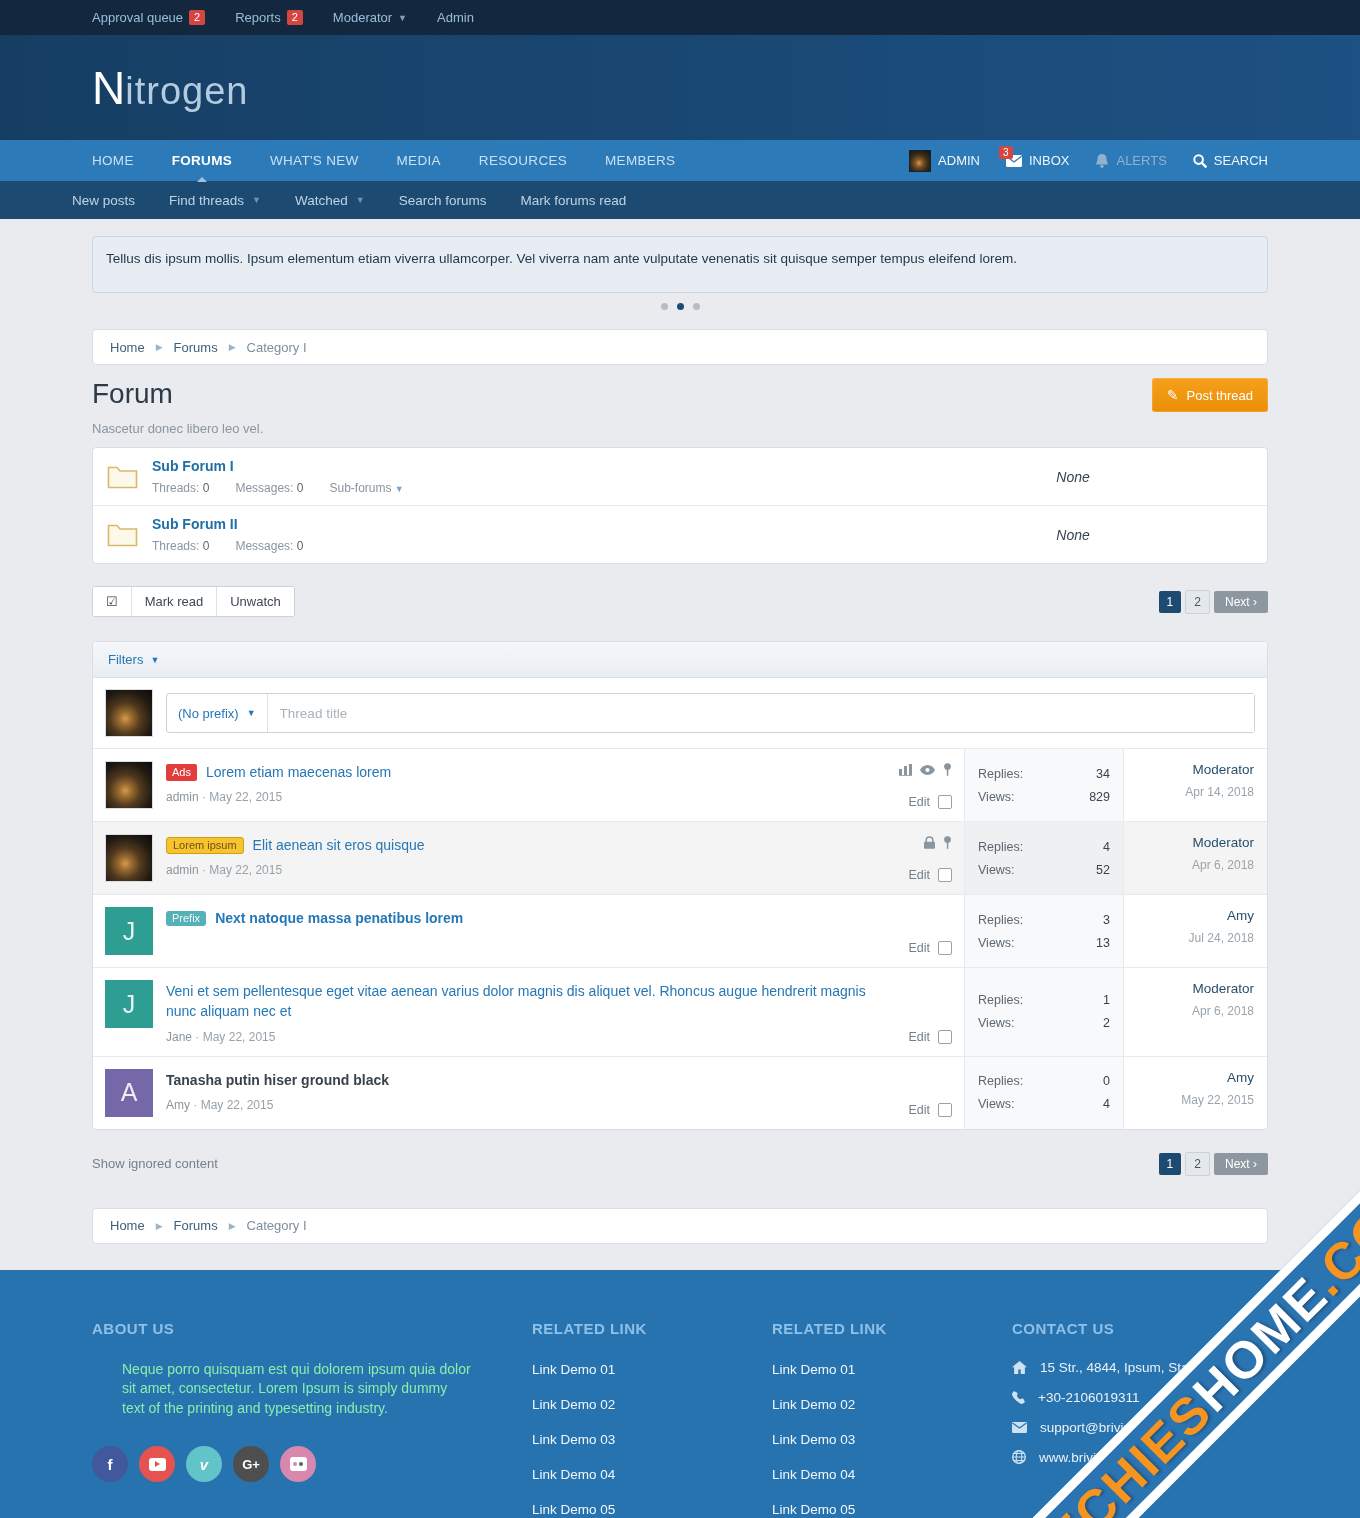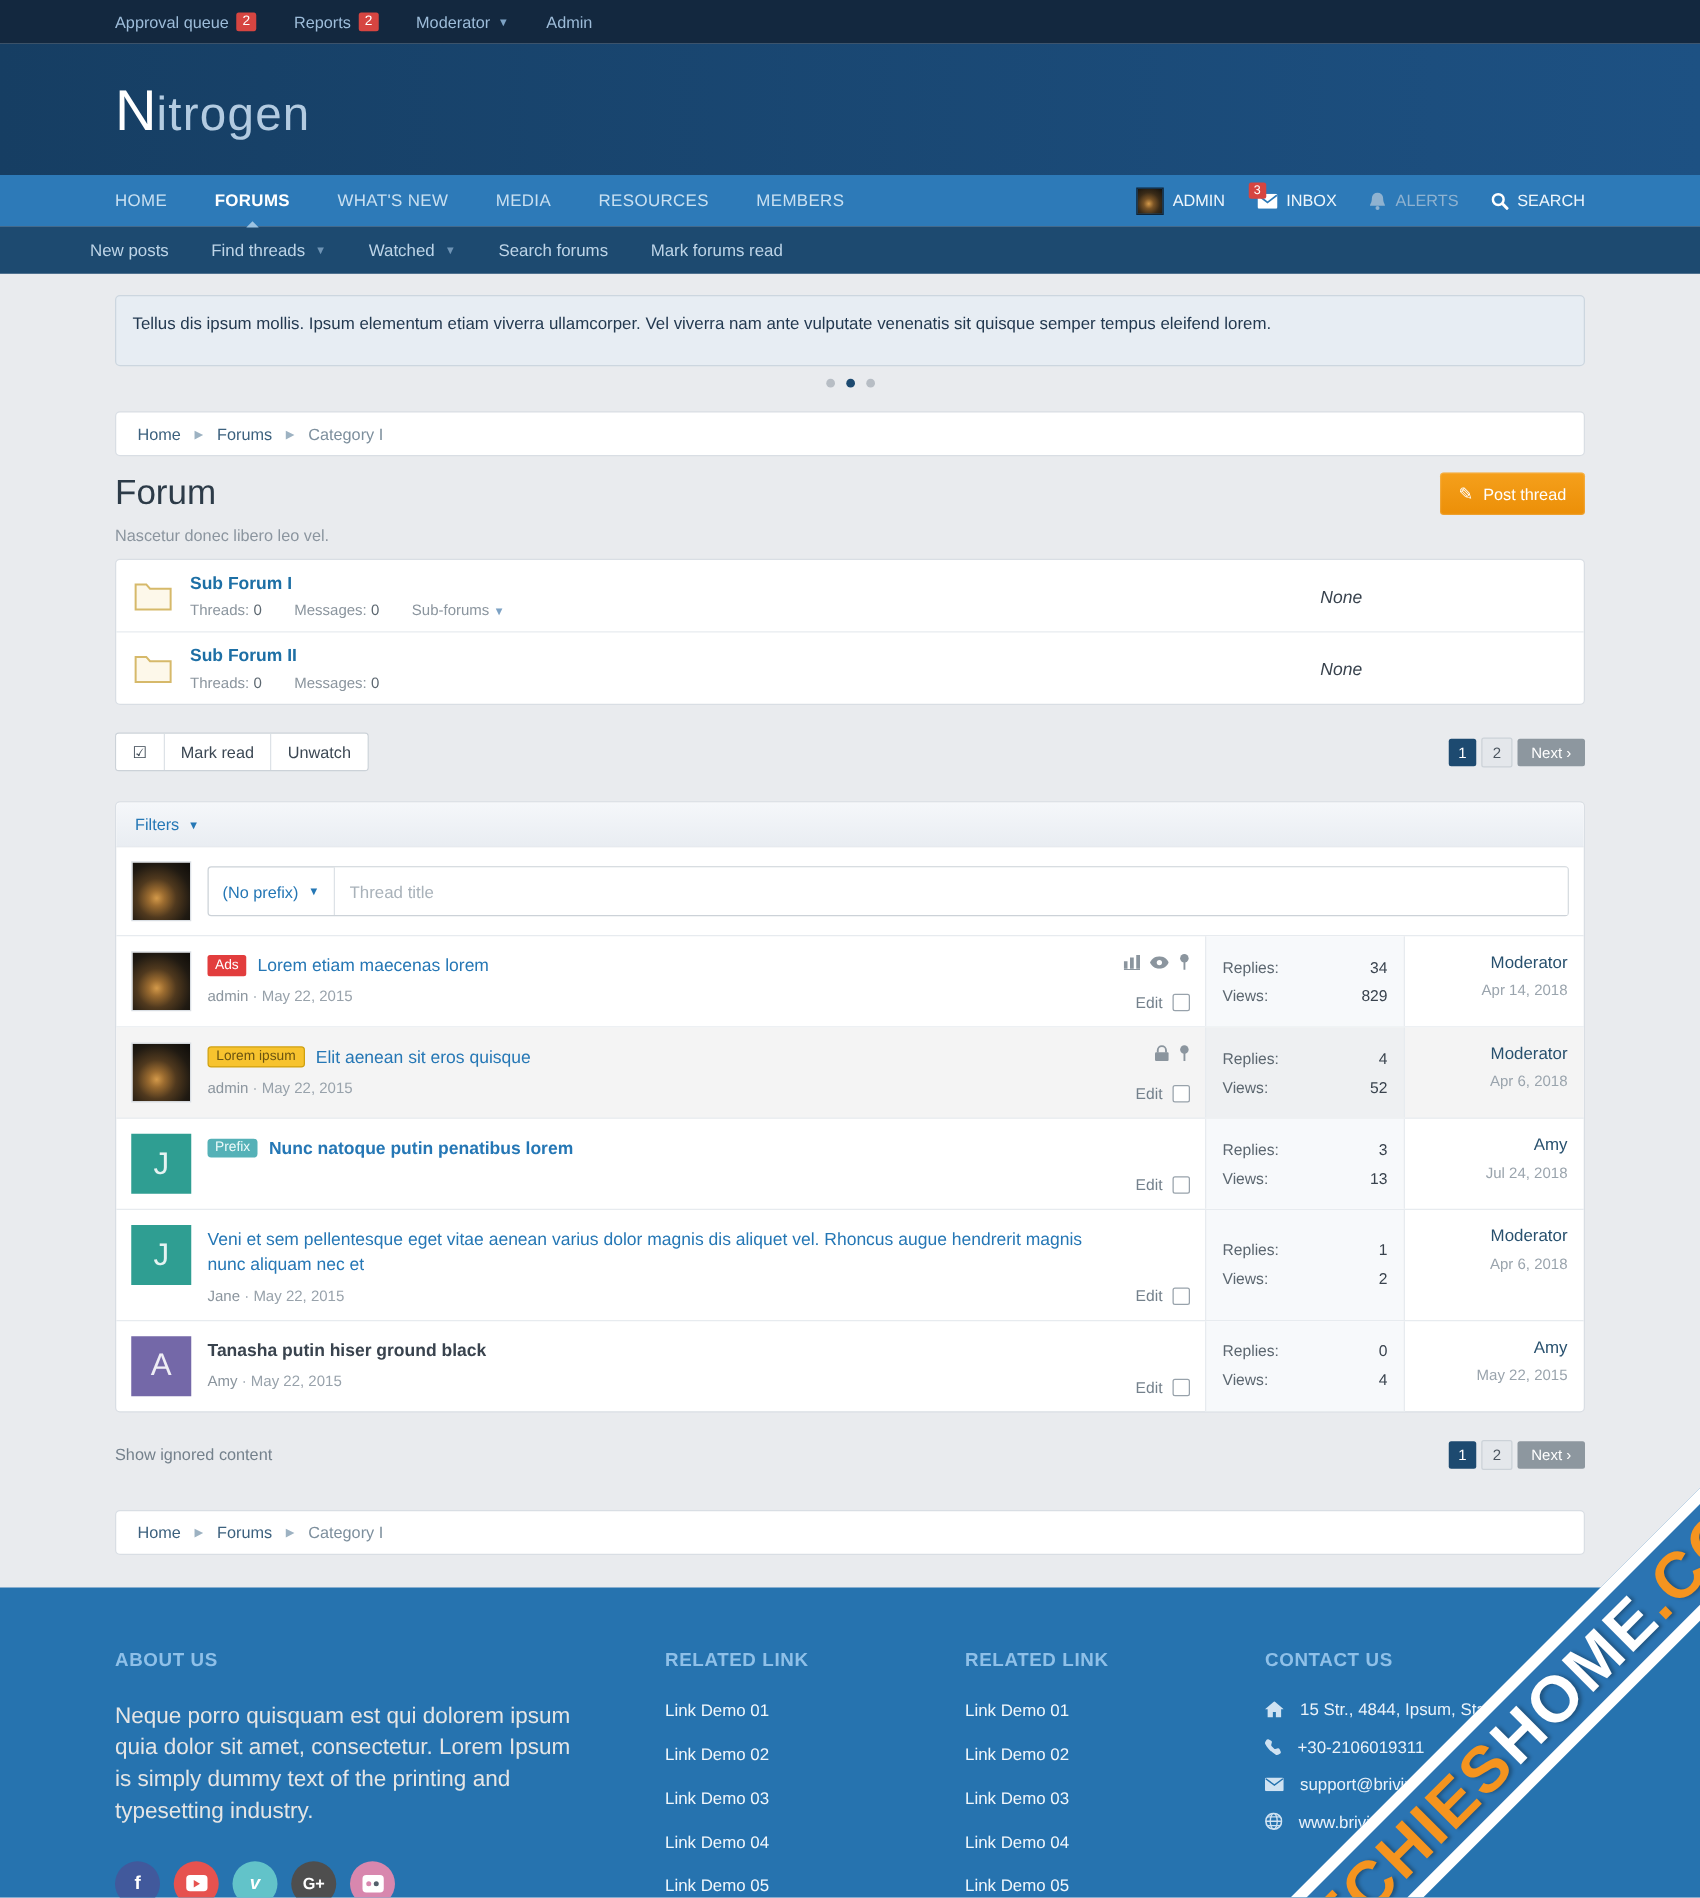--- a/index.html
+++ b/index.html
@@ -142,21 +142,21 @@
   .show-ignored { color:#74818c; font-size:13px; }
 
   .crumb2 { margin-bottom:26px; }
 
   
   .footer { background:#2673af; padding:50px 92px 38px; display:flex; color:#e3eef8; }
   .fcol h4 { color:#8fc0e8; font-size:15px; font-weight:bold; letter-spacing:.5px; margin-bottom:23px; }
   .fcol.about { width:440px; padding-right:60px; }
   .fcol.links { width:240px; }
   .fcol.contact { flex:1; }
-  .about p { font-size:18px; line-height:1.42; color:#e5e5e5; }
+  .about p { font-size:14px; line-height:1.42; color:#86efac;margin-left:30px; }
   .socials { display:flex; gap:11px; margin-top:27px; }
   .soc { width:36px; height:36px; border-radius:50%; display:flex; align-items:center; justify-content:center; cursor:pointer; color:#fff; font-size:15px; }
   .soc.fb { background:#41599c; font-weight:bold; }
   .soc.yt { background:#e6524f; }
   .yt-box { width:17px; height:13px; background:#fff; border-radius:3px; display:flex; align-items:center; justify-content:center; }
   .yt-tri { width:0; height:0; border-left:5px solid #e6524f; border-top:3.5px solid transparent; border-bottom:3.5px solid transparent; }
   .soc.vm { background:#62c3c9; font-style:italic; font-weight:bold; }
   .soc.gp { background:#4e4e4e; font-weight:bold; font-size:13px; }
   .soc.fl { background:#d887ae; }
   .fl-box { width:17px; height:14px; background:#fff; border-radius:3px; display:flex; align-items:center; justify-content:center; gap:2px; }
@@ -462,21 +462,21 @@
         <div class="ld">Apr 6, 2018</div>
       </div>
     </div>
 
     <div class="t-row">
       <div class="t-main">
         <div class="avatar letter teal">J</div>
         <div class="t-content">
           <div class="t-line1">
             <span class="label teal">Prefix</span>
-            <a class="t-title bold">Nunc natoque putin penatibus lorem</a>
+            <a class="t-title bold">Next natoque massa penatibus lorem</a>
           </div>
         </div>
         <div class="t-side">
           <div class="t-icons"></div>
           <div class="t-editrow">
             <a>Edit</a>
             <span class="cb"></span>
           </div>
         </div>
       </div>

